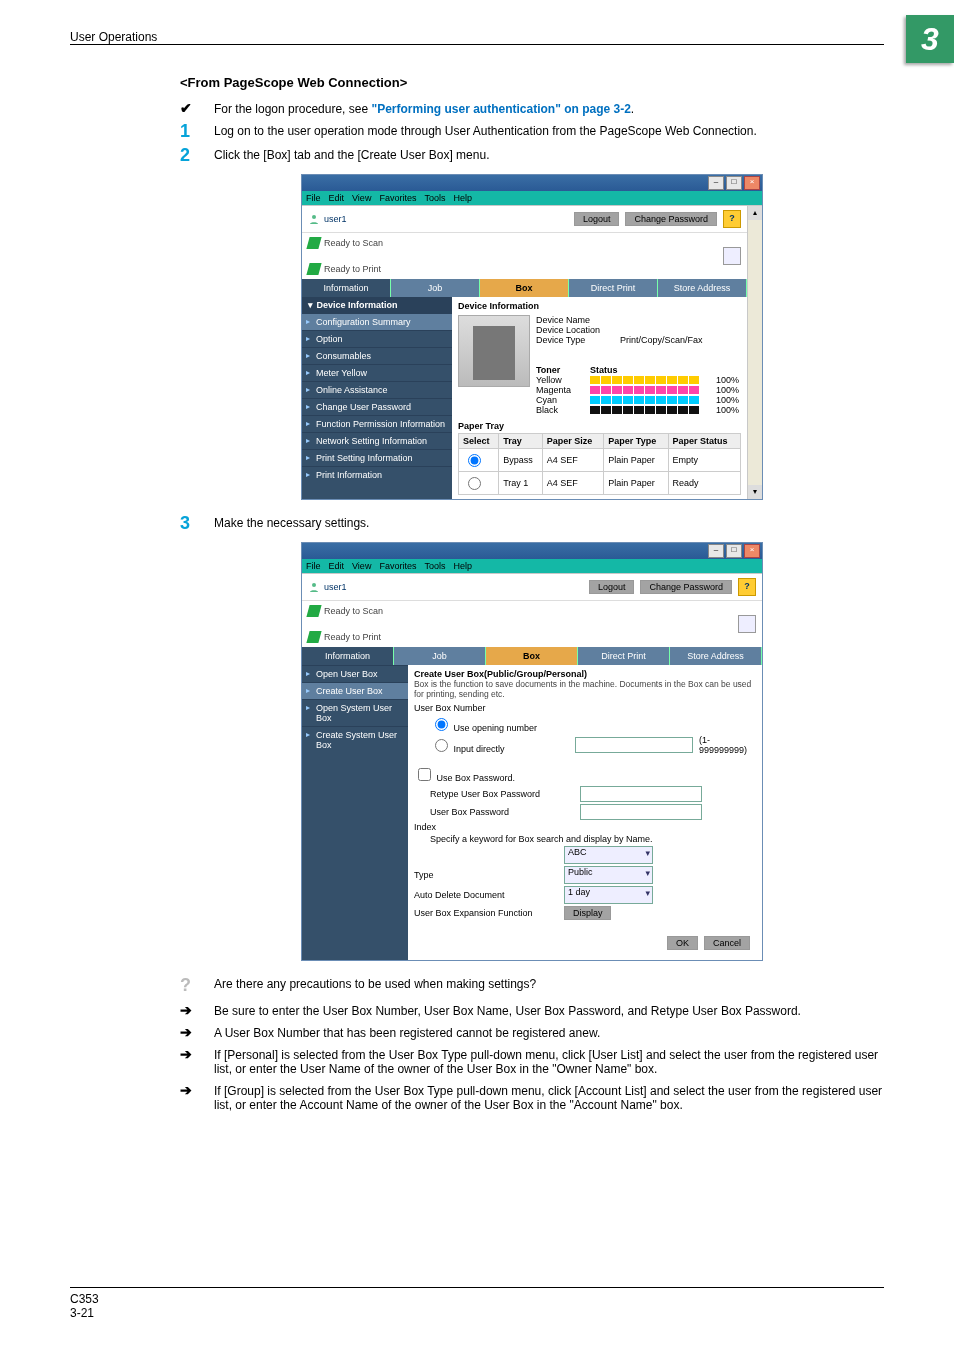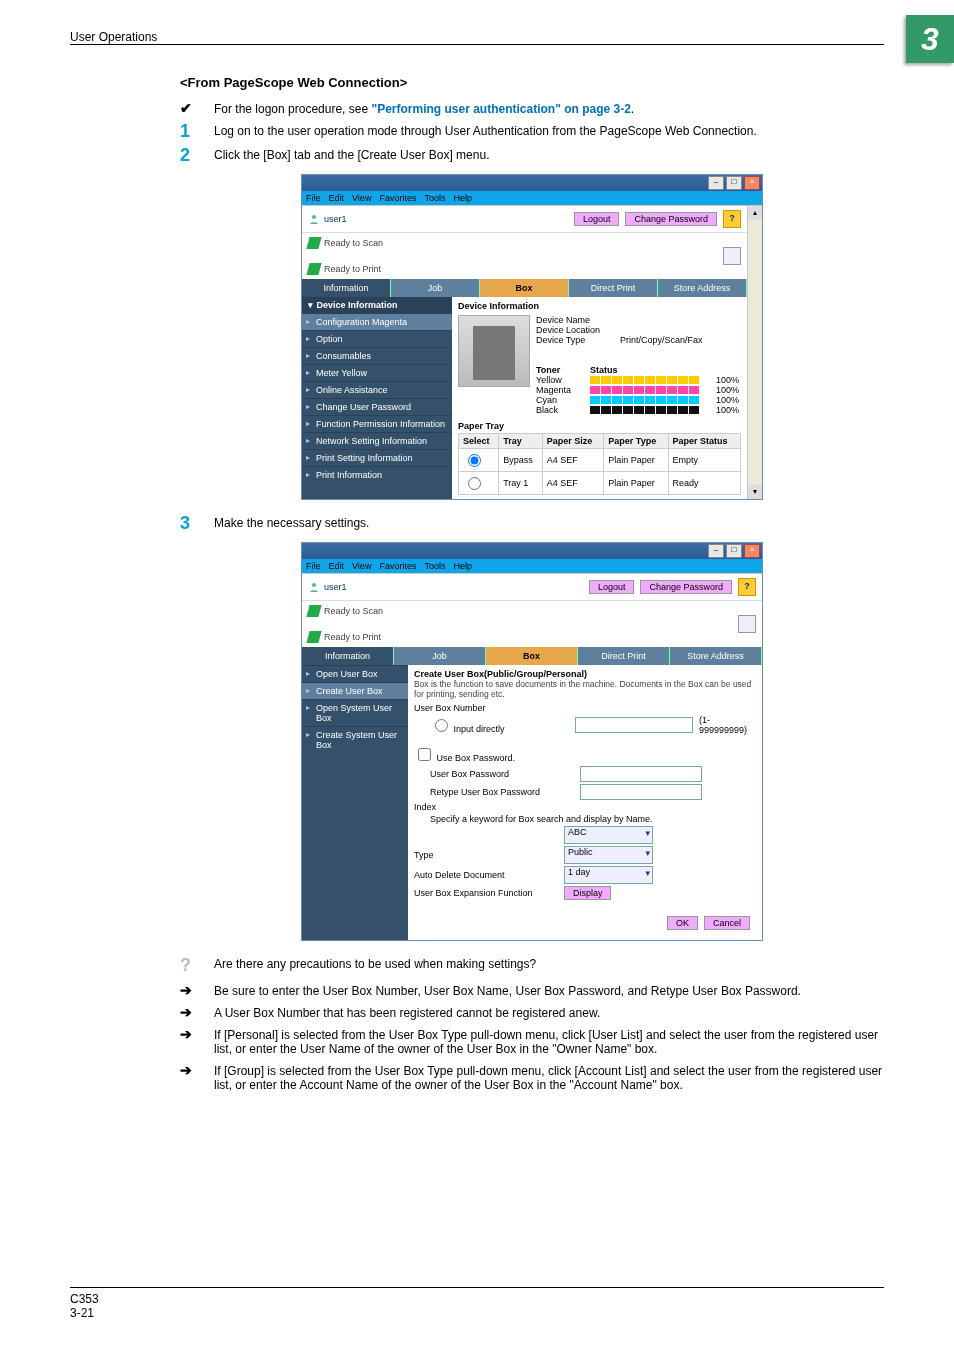--- a/index.html
+++ b/index.html
@@ -86,38 +86,38 @@
   }
   .tb-btn {
     width: 14px; height: 12px;
     background: #e8e8e8;
     border: 1px solid #888;
     margin-left: 2px;
     font-size: 8px; line-height: 10px; text-align: center;
   }
   .tb-close { background: #e86; color:#fff; border-color:#a44; }
   .win-menu {
-    background: #0ea5e9;
+    background: #14b8a6;
     padding: 2px 4px;
     border-bottom: 1px solid #c8c8c8;
     display:flex; gap:8px;
     font-family: Tahoma, sans-serif;
     font-size: 9px;
   }
   .win-body { display:flex; flex-direction:column; }
   .topbar {
     display:flex; align-items:center; gap:6px;
     padding: 4px 6px;
     border-bottom: 1px solid #ddd;
     justify-content: space-between;
   }
   .topbar .user { margin-right:auto; display:flex; align-items:center; gap:4px; color:#036; }
   .user svg { width:12px; height:12px; }
   .btn {
-    background: #f0abfc; border:1px solid #999; padding:1px 8px;
+    background: #a3a3a3; border:1px solid #999; padding:1px 8px;
     font-size: 9px;
   }
   .help-ico {
     width:16px; height:16px; background:#fc3; border:1px solid #c90;
     text-align:center; font-weight:bold; color:#036; line-height:14px;
   }
   .statusbar { display:flex; align-items:center; gap:6px; padding:4px 6px; }
   .status-left { display:flex; flex-direction:column; gap:14px; color:#444; margin-right:auto; }
   .status-left .srow { display:flex; align-items:center; gap:4px; }
   .dot { width:12px;height:12px; background:#2a4; display:inline-block; transform:skewX(-15deg); }
@@ -259,21 +259,21 @@
             <div class="nav-tab sel">Box</div>
             <div class="nav-tab">Direct Print</div>
             <div class="nav-tab">Store Address</div>
           </div>
           <div class="win-cols">
             <div class="sidebar">
               <div class="sb-header">
                   <span>▾</span>
                   <span>Device Information</span>
                 </div>
-              <div class="sb-item active">Configuration Magenta</div>
+              <div class="sb-item active">Configuration Summary</div>
               <div class="sb-item">Option</div>
               <div class="sb-item">Consumables</div>
               <div class="sb-item">Meter Yellow</div>
               <div class="sb-item">Online Assistance</div>
               <div class="sb-item">Change User Password</div>
               <div class="sb-item">Function Permission Information</div>
               <div class="sb-item">Network Setting Information</div>
               <div class="sb-item">Print Setting Information</div>
               <div class="sb-item">Print Information</div>
             </div>
@@ -463,34 +463,37 @@
             <div class="sb-item">Open System User Box</div>
             <div class="sb-item">Create System User Box</div>
           </div>
           <div class="main form-area">
             <div class="form-head">Create User Box(Public/Group/Personal)</div>
             <div class="form-note">Box is the function to save documents in the machine. Documents in the Box can be used for printing, sending etc.</div>
             <div class="frow">
                 <span class="flab">User Box Number</span>
               </div>
             <div class="frow">
+                <span class="flab ind1"><input type="radio" checked="" style=""> <span>Use opening number</span></span>
+              </div>
+            <div class="frow">
                 <span class="flab ind1"><input type="radio" style=""> <span>Input directly</span></span>
                 <span class="txt-in"></span>
                 <span style="margin-left:6px;">(1-999999999)</span>
               </div>
             <div style="height:6px;"></div>
             <div class="frow">
                 <span class="flab"><input type="checkbox" style=""> <span>Use Box Password.</span></span>
               </div>
             <div class="frow">
+                <span class="flab ind1">Retype User Box Password</span>
+                <span class="txt-in"></span>
+              </div>
+            <div class="frow">
                 <span class="flab ind1">User Box Password</span>
-                <span class="txt-in"></span>
-              </div>
-            <div class="frow">
-                <span class="flab ind1">Retype User Box Password</span>
                 <span class="txt-in"></span>
               </div>
             <div class="frow">
                 <span class="flab">Index</span>
               </div>
             <div class="frow">
                 <span class="flab ind1" style="width:auto;">Specify a keyword for Box search and display by Name.</span>
               </div>
             <div class="frow">
                 <span class="flab"></span>

